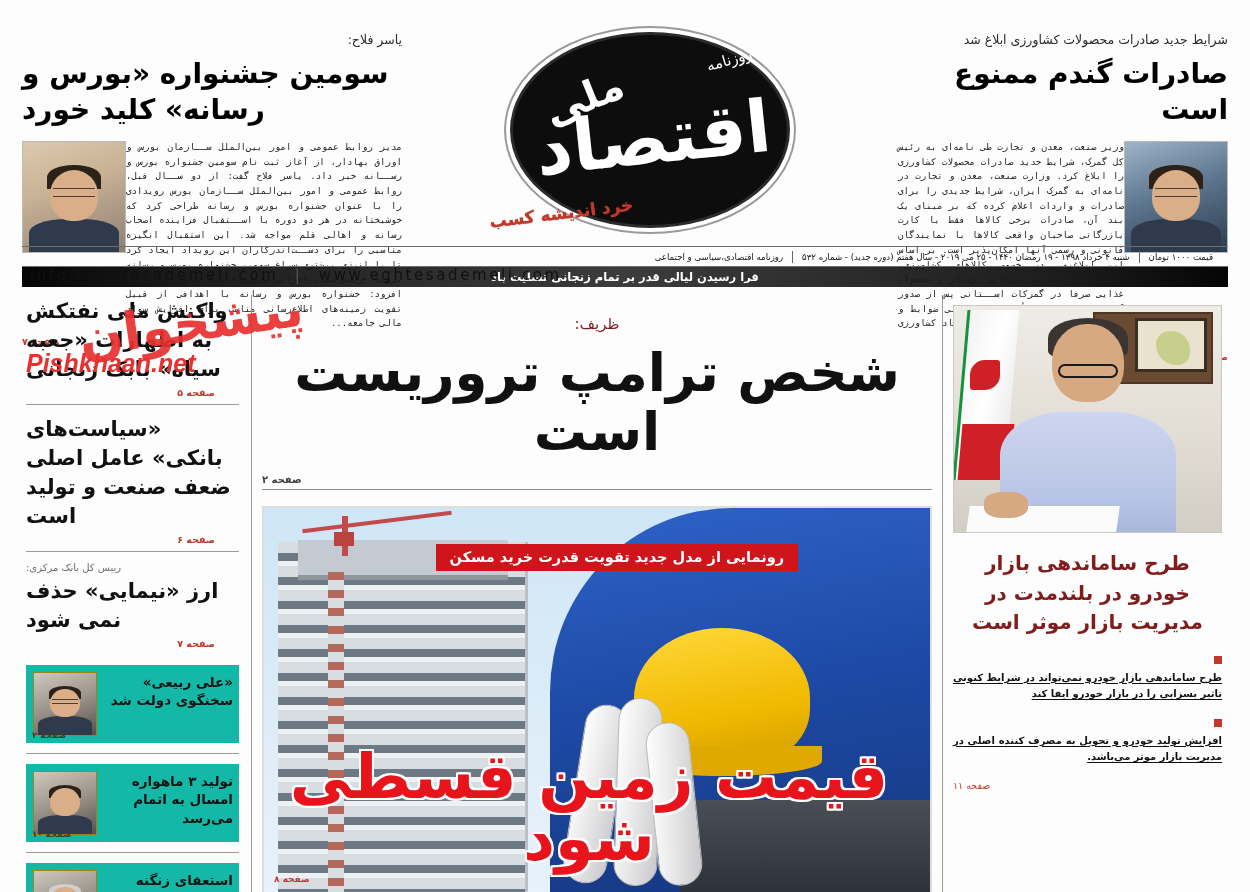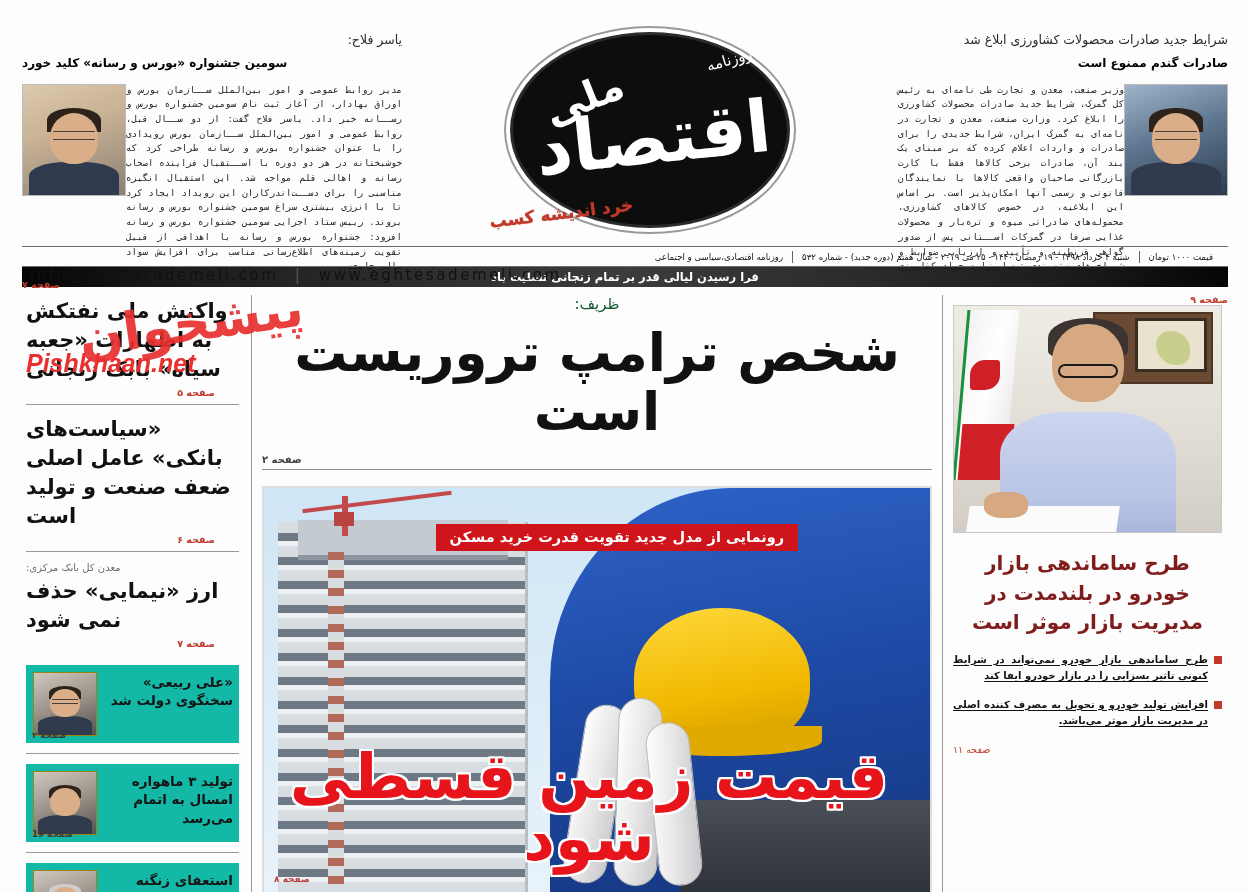--- a/index.html
+++ b/index.html
@@ -35,21 +35,21 @@
 
   .teaser-kicker {
     font-size: 12.5px;
     color: #2a2a2a;
     text-align: right;
     margin-bottom: 9px;
     letter-spacing: .2px;
   }
   .teaser-kicker.ltr-align { text-align: right; }
   .teaser-title {
-    font-size: 12px;
+    font-size: 28px;
     font-weight: bold;
     color: #000;
     text-align: right;
     line-height: 1.3;
     margin-bottom: 12px;
   }
   .teaser-title.left-al { text-align: left; }
   .teaser-body-wrap {
     display: flex;
     flex-direction: row;
@@ -318,21 +318,21 @@
     background: #d7a982;
   }
 
   .right-headline {
     font-size: 20px; font-weight: bold; color: #7f1d1d;
     line-height: 1.48; text-align: center;
     margin-top: 16px;
   }
   .bullets { margin-top: 14px; }
   .bullet-row {
-    display: flex; flex-direction: row; gap: 6px;
+    display: flex; flex-direction: column; gap: 6px;
     margin-bottom: 12px; align-items: flex-start;
   }
   .bullet-sq {
     width: 8px; height: 8px; flex: none;
     background: #c0392b; margin-top: 4px;
   }
   .bullet-txt {
     font-size: 10px; line-height: 1.65; color: #111;
     text-align: justify; font-weight: bold;
     text-decoration: underline; text-underline-offset: 2px;
@@ -343,22 +343,22 @@
   }
 
   
   .col-center {
     flex: 1;
     padding: 0 10px;
     display: flex;
     flex-direction: column;
   }
   .lead-kicker {
-    font-size: 15px; color: #14532d;
-    text-align: center; margin-top: 0;
+    font-size: 15px; color: #7f1d1d;
+    text-align: center; margin-top: 20px;
   }
   .lead-headline {
     font-size: 53px; font-weight: bold; color: #111;
     text-align: center; line-height: 1.12;
     margin-top: 10px; letter-spacing: -1px;
   }
   .lead-page {
     font-size: 10px; color: #3d3d3d; font-weight: bold;
     text-align: left; margin-top: 12px;
   }
@@ -678,21 +678,21 @@
         <div class="li-title">واکنش ملی نفتکش به اظهارات «جعبه سیاه» بابک زنجانی</div>
         <div class="li-page">صفحه ۵</div>
       </div>
 
       <div class="lead-item">
         <div class="li-title">«سیاست‌های بانکی» عامل اصلی ضعف صنعت و تولید است</div>
         <div class="li-page">صفحه ۶</div>
       </div>
 
       <div class="lead-item">
-        <div class="li-kicker">معدن کل بانک مرکزی:</div>
+        <div class="li-kicker">رییس کل بانک مرکزی:</div>
         <div class="li-title">ارز «نیمایی» حذف نمی شود</div>
         <div class="li-page">صفحه ۷</div>
       </div>
 
       <div class="ybox-sep"></div>
       <div class="ybox">
         <div class="ybox-text">«علی ربیعی» سخنگوی دولت شد</div>
         <div class="ybox-photo">
           <div class="shoulders"></div>
             <div class="hair"></div>
@@ -703,21 +703,21 @@
       </div>
 
       <div class="ybox-sep"></div>
       <div class="ybox">
         <div class="ybox-text">تولید ۳ ماهواره امسال به اتمام می‌رسد</div>
         <div class="ybox-photo">
           <div class="shoulders"></div>
             <div class="hair"></div>
             <div class="face"></div>
         </div>
-        <div class="ybox-page">صفحه 19</div>
+        <div class="ybox-page">صفحه ۱۰</div>
       </div>
 
       <div class="ybox-sep"></div>
       <div class="ybox">
         <div class="ybox-text">استعفای زنگنه کذب محض است</div>
         <div class="ybox-photo">
           <div class="hair" style="background:#cfcfcf"></div>
             <div class="face"></div>
         </div>
 

